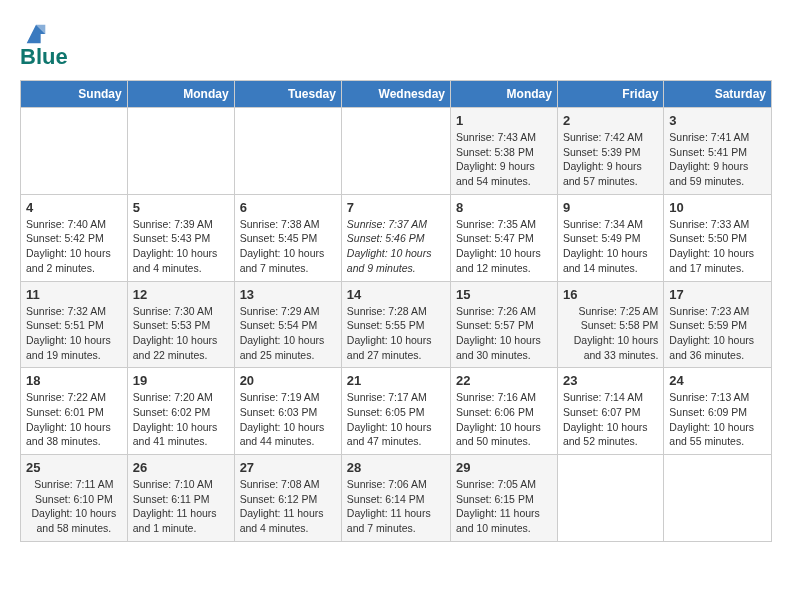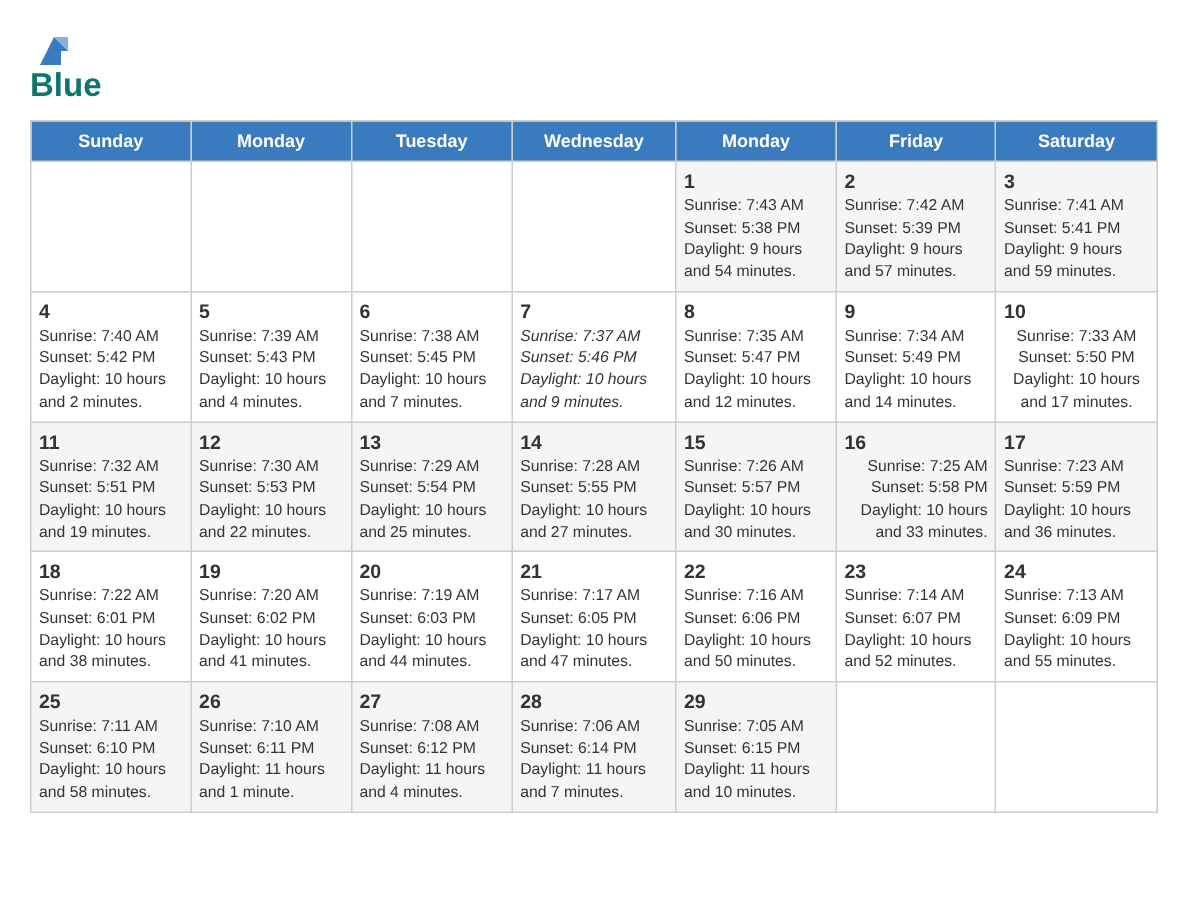--- a/index.html
+++ b/index.html
@@ -48,21 +48,21 @@
     }
     table {
       width: 100%;
       border-collapse: collapse;
       font-size: 11px;
     }
     thead tr th {
       background: #3a7abf;
       color: #fff;
       padding: 6px 5px;
-      text-align: center;
+      text-align: right;
       font-size: 12px;
       font-weight: bold;
       border: 1px solid #ccc;
     }
     tbody tr td {
       border: 1px solid #ccc;
       padding: 5px;
       vertical-align: top;
       width: 113px;
       height: 80px;
@@ -186,21 +186,21 @@
         </td>
         <td>
           <span class="day-num">9</span>
           <div class="day-info" style="white-space: pre-line;">Sunrise: 7:34 AM
 Sunset: 5:49 PM
 Daylight: 10 hours
 and 14 minutes.</div>
         </td>
         <td>
           <span class="day-num">10</span>
-          <div class="day-info" style="white-space: pre-line; text-align: center;">Sunrise: 7:33 AM
+          <div class="day-info" style="white-space: pre-line;">Sunrise: 7:33 AM
 Sunset: 5:50 PM
 Daylight: 10 hours
 and 17 minutes.</div>
         </td>
       </tr>
       <tr>
         <td>
           <span class="day-num">11</span>
           <div class="day-info" style="white-space: pre-line;">Sunrise: 7:32 AM
 Sunset: 5:51 PM
@@ -297,21 +297,21 @@
           <span class="day-num">24</span>
           <div class="day-info" style="white-space: pre-line;">Sunrise: 7:13 AM
 Sunset: 6:09 PM
 Daylight: 10 hours
 and 55 minutes.</div>
         </td>
       </tr>
       <tr>
         <td>
           <span class="day-num">25</span>
-          <div class="day-info" style="white-space: pre-line;">Sunrise: 7:11 AM
+          <div class="day-info" style="white-space: pre-line; text-align: center;">Sunrise: 7:11 AM
 Sunset: 6:10 PM
 Daylight: 10 hours
 and 58 minutes.</div>
         </td>
         <td>
           <span class="day-num">26</span>
           <div class="day-info" style="white-space: pre-line;">Sunrise: 7:10 AM
 Sunset: 6:11 PM
 Daylight: 11 hours
 and 1 minute.</div>

